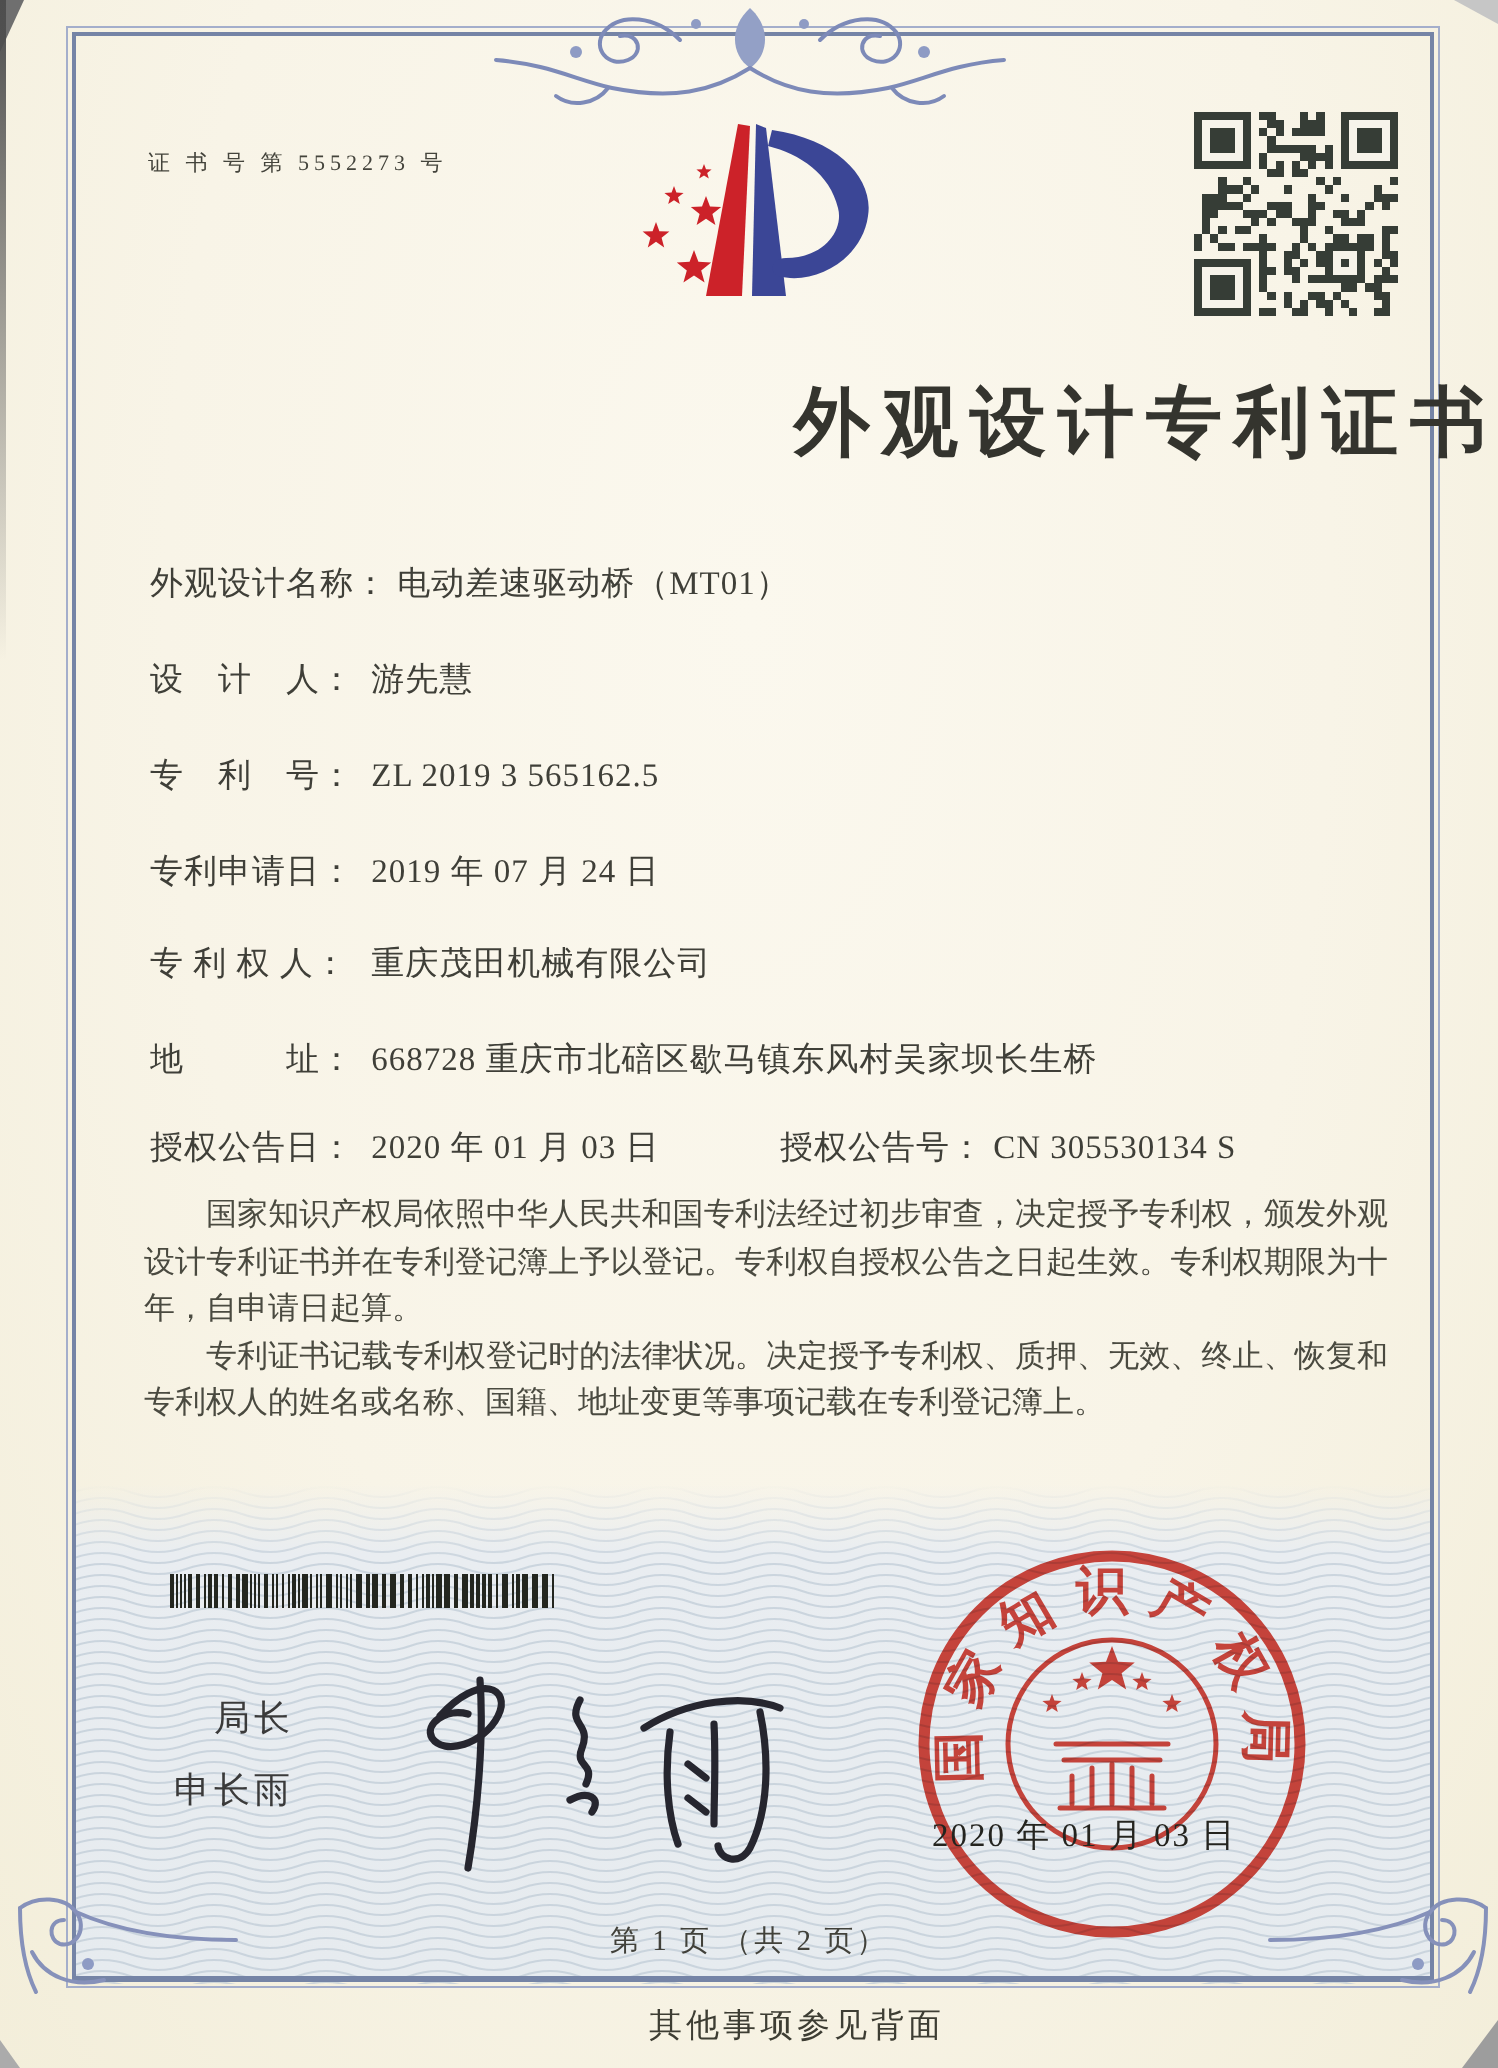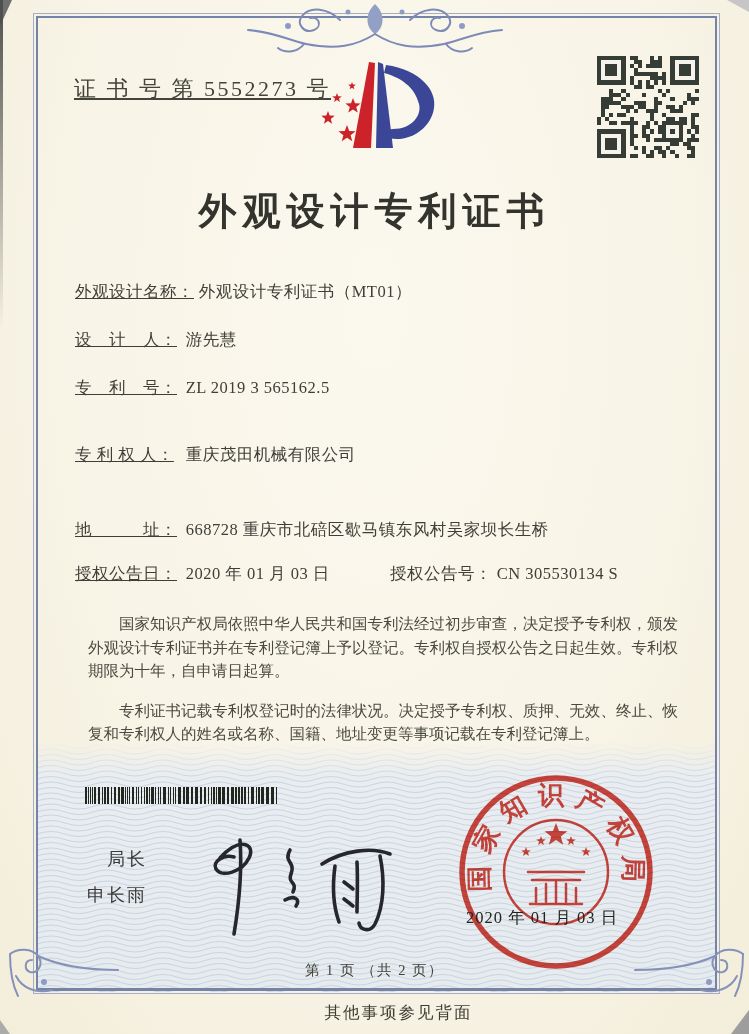--- a/index.html
+++ b/index.html
@@ -20,33 +20,33 @@
   .frame-outer{position:absolute;left:33px;top:13px;right:29px;bottom:40px;
                border:1px solid #a4aecb;}
   .frame-inner{position:absolute;left:36px;top:16px;right:32px;bottom:43px;
                border:2px solid #7584a6;border-bottom-width:3px;}
   
   .band{position:absolute;left:37px;right:33px;top:742px;bottom:44px;
         background:linear-gradient(180deg,rgba(233,238,242,0) 0%,#e9edf1 14%,#e6ebef 100%);}
   .band svg{position:absolute;inset:0;
         -webkit-mask-image:linear-gradient(180deg,transparent,black 16%);
         mask-image:linear-gradient(180deg,transparent,black 16%);}
-  .cert-no{position:absolute;left:74px;top:74px;font-size:22px;letter-spacing:2.5px;
-           color:#44443c;white-space:nowrap;text-decoration:underline;}
+  .cert-no{position:absolute;left:74px;top:74px;font-size:11px;letter-spacing:2.5px;
+           color:#44443c;white-space:nowrap;}
   .logo{position:absolute;left:306px;top:50px;}
   .qr{position:absolute;left:597px;top:56px;}
-  .title{position:absolute;left:0;right:0;top:186px;text-align:center;
+  .title{position:absolute;left:0;right:0;top:186px;text-align:right;
          font-size:38px;font-weight:700;letter-spacing:6px;color:#34342e;}
   .row{position:absolute;left:75px;right:50px;font-size:16.5px;color:#3f3f38;
        white-space:nowrap;letter-spacing:.5px;}
-  .row .lbl{display:inline-block;min-width:106px;text-decoration:underline;}
+  .row .lbl{display:inline-block;min-width:106px;}
   .row .pair-right{position:absolute;left:315px;top:0;text-align:right;}
   .paras{position:absolute;left:72px;width:622px;top:596px;
          font-size:15.5px;line-height:23.6px;color:#4a4a40;text-align:justify;}
-  .paras p{margin:16px;text-indent:2em;}
+  .paras p{margin:0;text-indent:2em;}
   .barcode{position:absolute;left:85px;top:787px;}
   .signer{position:absolute;left:87px;top:841px;font-size:18px;color:#3a3a3a;
           line-height:36px;letter-spacing:2px;text-align:right;}
   .signature{position:absolute;left:192px;top:824px;}
   .seal{position:absolute;left:456px;top:772px;mix-blend-mode:multiply;opacity:.92;}
   .seal-date{position:absolute;left:466px;top:907px;font-size:16.5px;color:#24241f;
              letter-spacing:1px;white-space:nowrap;z-index:4;}
   .page-info{position:absolute;left:0;right:0;top:961px;text-align:center;
              font-size:14.5px;letter-spacing:1.5px;color:#41413a;}
   .back-note{position:absolute;left:0;right:0;top:1002px;text-align:center;
@@ -346,31 +346,35 @@
         <rect x="2" y="20" width="3" height="3" fill="#363d36"></rect>
         <rect x="16" y="16" width="5" height="5" fill="#363d36"></rect>
         <rect x="17" y="17" width="3" height="3" fill="#f6f3ea"></rect>
         <rect x="18" y="18" width="1" height="1" fill="#363d36"></rect>
       </svg>
 
     <div class="title">外观设计专利证书</div>
 
     <div class="row" style="top:281px">
       <span class="lbl">外观设计名称：</span>
-      <span class="val">外观设计专利证书（MT01）</span>
+      <span class="val">电动差速驱动桥（MT01）</span>
     </div>
     <div class="row" style="top:329px">
       <span class="lbl">设　计　人：</span>
       <span class="val">游先慧</span>
     </div>
     <div class="row" style="top:377px">
       <span class="lbl">专　利　号：</span>
       <span class="val">ZL 2019 3 565162.5</span>
     </div>
-    <div class="row" style="top:444px">
+    <div class="row" style="top:425px">
+      <span class="lbl">专利申请日：</span>
+      <span class="val">2019 年 07 月 24 日</span>
+    </div>
+    <div class="row" style="top:471px">
       <span class="lbl">专 利 权 人：</span>
       <span class="val">重庆茂田机械有限公司</span>
     </div>
     <div class="row" style="top:519px">
       <span class="lbl">地　　　址：</span>
       <span class="val">668728 重庆市北碚区歇马镇东风村吴家坝长生桥</span>
     </div>
 
     <div class="row" style="top:563px">
       <span class="lbl">授权公告日：</span>

